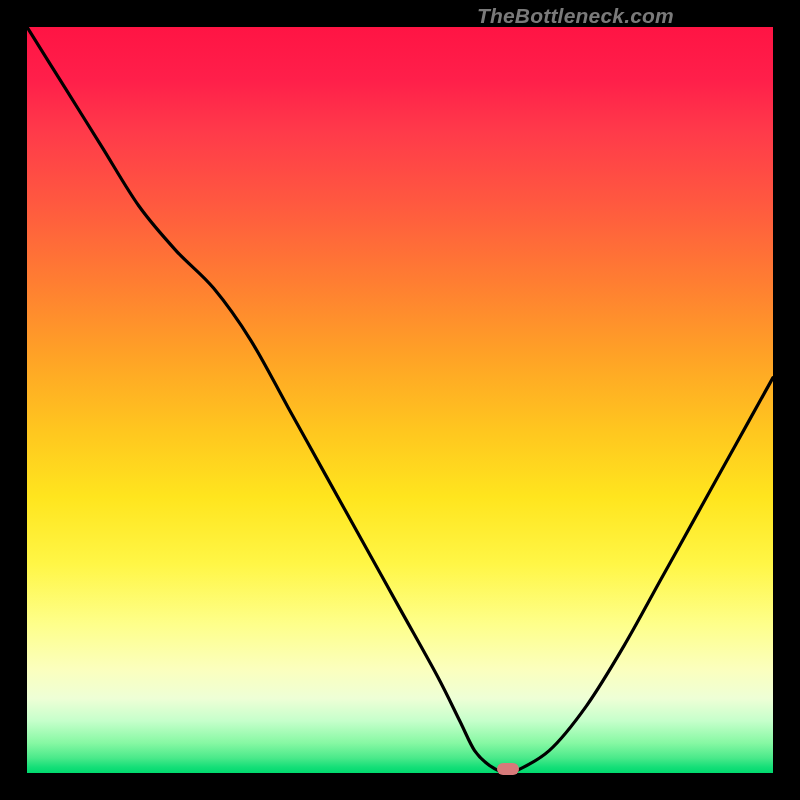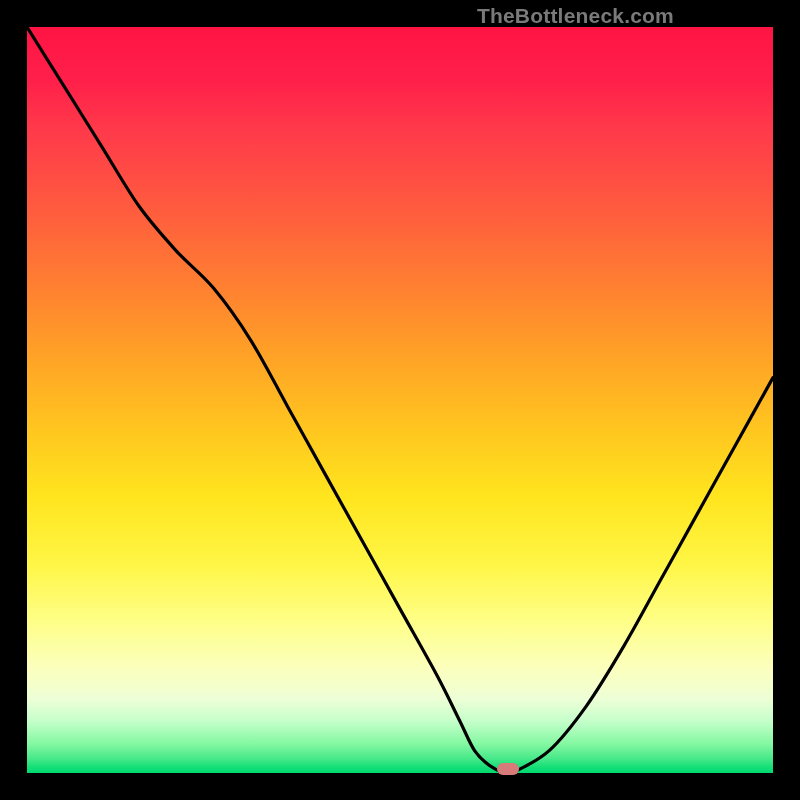--- a/index.html
+++ b/index.html
@@ -7,20 +7,21 @@
     padding: 0;
     width: 800px;
     height: 800px;
     background: #000;
     overflow: hidden;
   }
   .chart-container {
     position: relative;
     width: 684px;
     height: 800px;
+    font-style: italic;
   }
   .plot-area {
     position: absolute;
     left: 27px;
     top: 27px;
     width: 746px;
     height: 746px;
     background: linear-gradient(to bottom,
       #ff1444 0%,
       #ff1f4a 7%,

